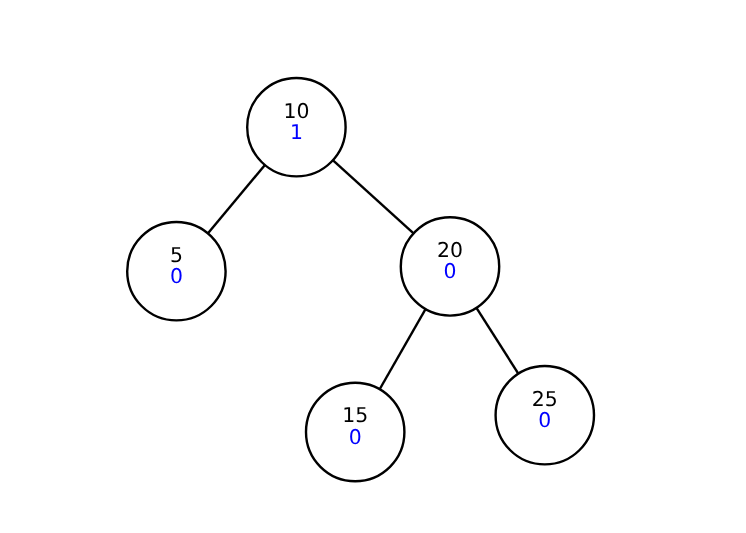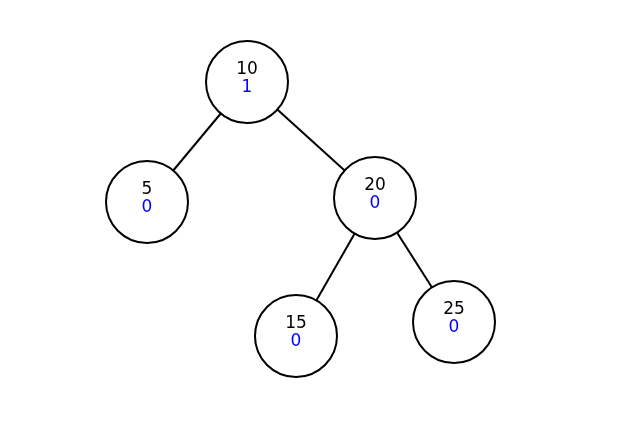--- a/index.html
+++ b/index.html
@@ -7,20 +7,21 @@
     padding: 0;
     width: 622px;
     height: 444px;
     background: var(--bg, #ffffff);
     font-family: "DejaVu Sans", "Liberation Sans", sans-serif;
     overflow: hidden;
   }
   .canvas-wrap {
     width: 622px;
     height: 368px;
+    margin-top: 24px;
   }
   svg { display: block; }
   .edge {
     stroke: var(--stroke, #000000);
     stroke-width: 2;
     fill: none;
   }
   .node-circle {
     fill: var(--node-fill, #ffffff);
     stroke: var(--stroke, #000000);

